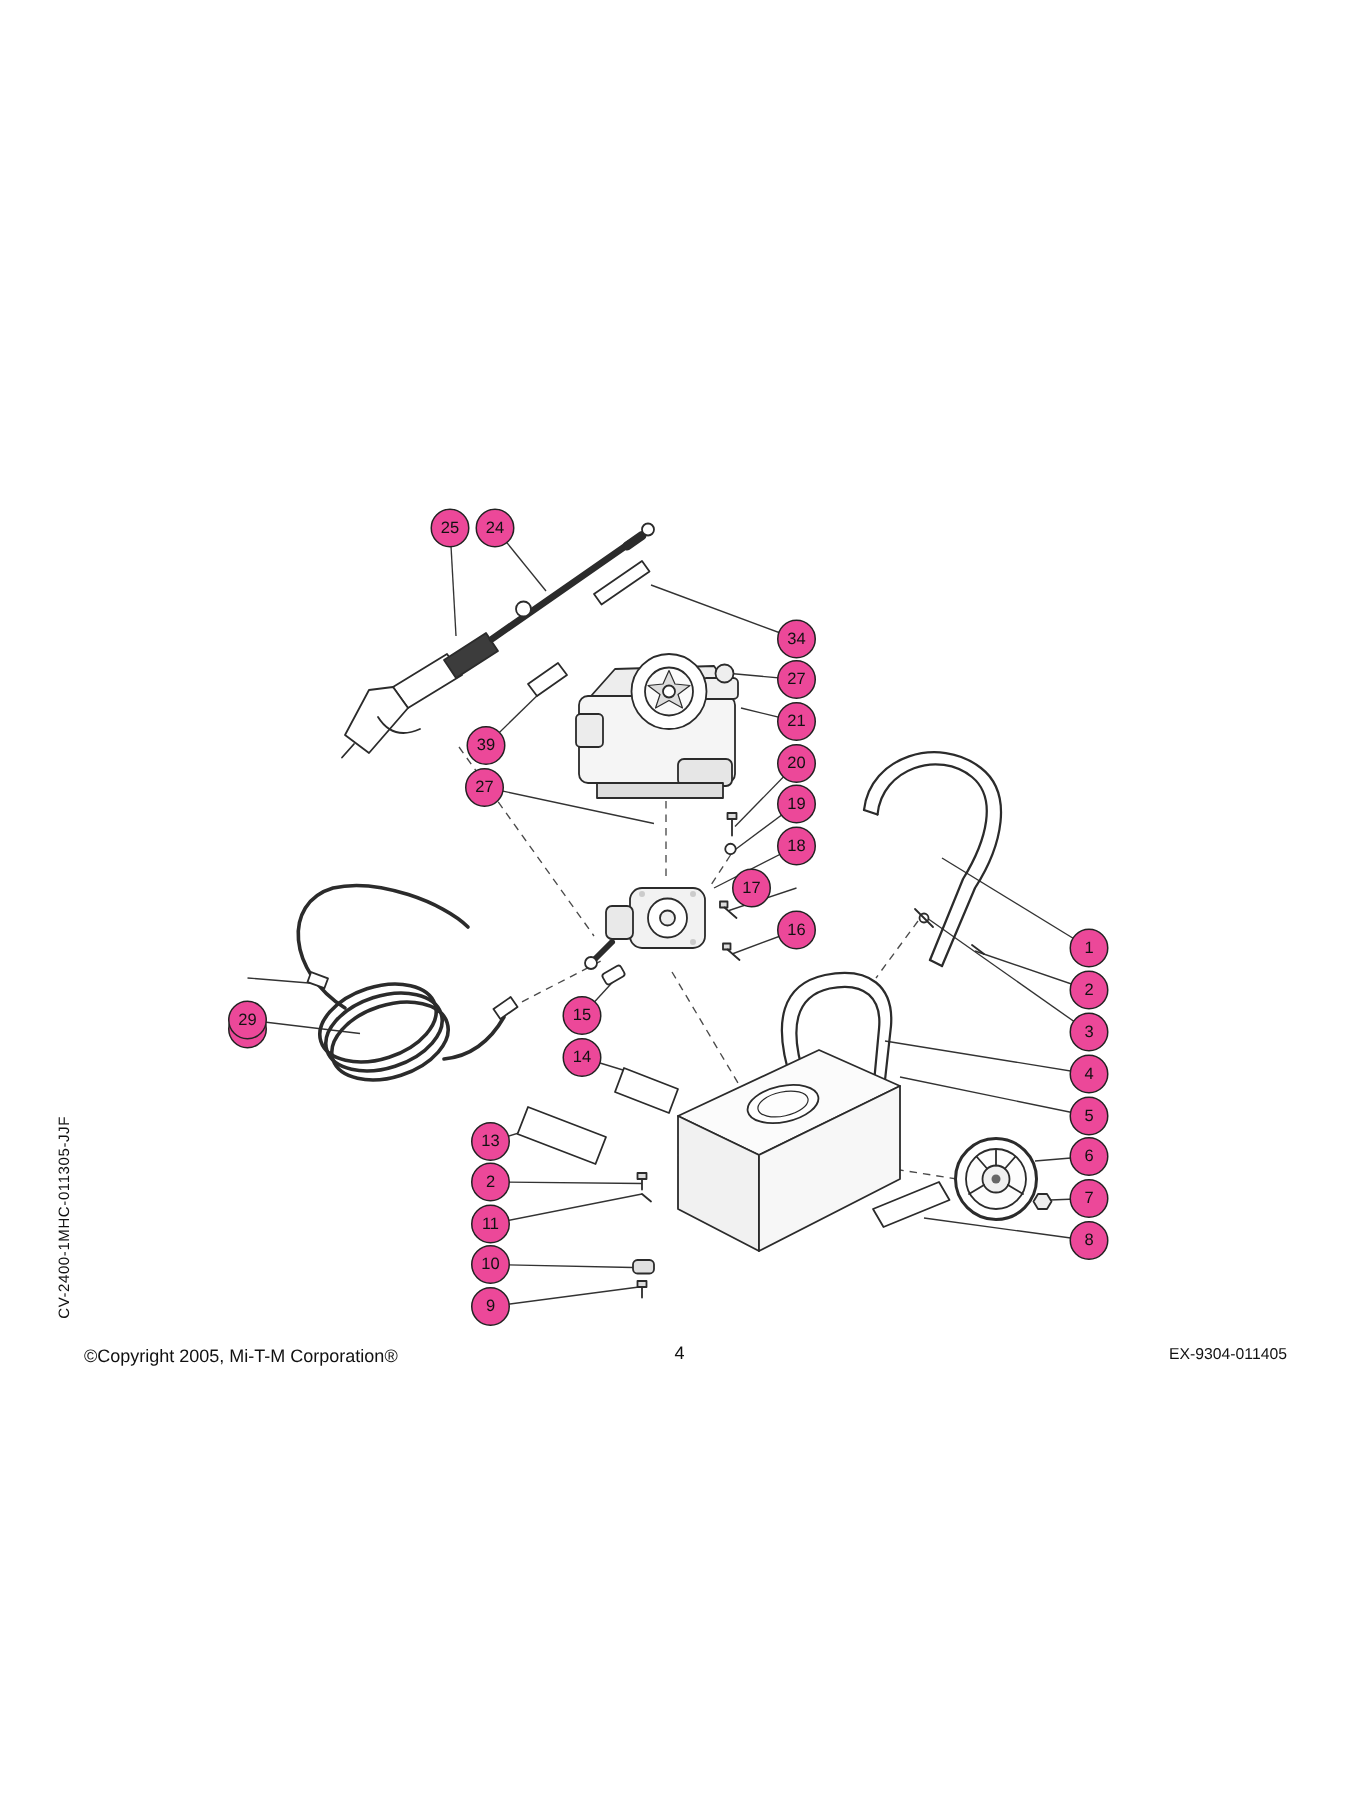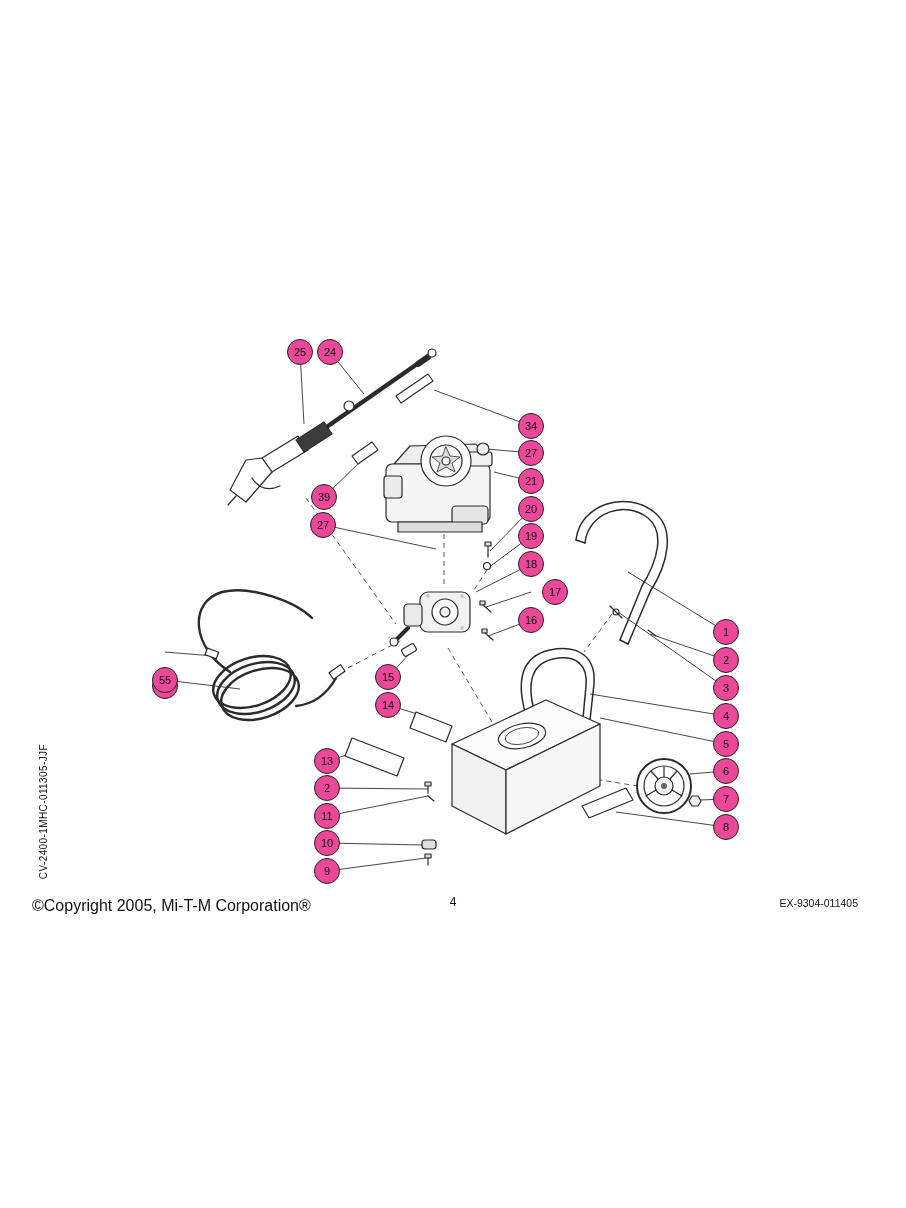--- a/index.html
+++ b/index.html
@@ -16,21 +16,21 @@
     position:absolute;width:26px;height:26px;box-sizing:border-box;
     border:1.3px solid #222;border-radius:50%;background:#ec4899;
     display:flex;align-items:center;justify-content:center;
     font-size:11px;line-height:1;z-index:3;
   }
   .side-label{
     position:absolute;left:38px;top:744px;
     writing-mode:vertical-rl;transform:rotate(180deg);
     font-size:10px;letter-spacing:.4px;white-space:nowrap;z-index:4;
   }
-  .footer-left{position:absolute;left:32px;top:897px;font-size:16px;z-index:4;}
+  .footer-left{position:absolute;left:56px;top:897px;font-size:12px;z-index:4;}
   .footer-center{position:absolute;left:0;width:100%;text-align:center;top:895px;font-size:12px;z-index:2;}
   .footer-right{position:absolute;right:48px;top:897px;font-size:10.5px;z-index:4;}
 </style>
 </head>
 <body>
 
 <div class="page">
 
 
   <svg class="svg-layer" width="906" height="1208" viewBox="0 0 906 1208">
@@ -209,33 +209,33 @@
   <div class="balloon" style="left:713px;top:786px">7</div>
   <div class="balloon" style="left:713px;top:814px">8</div>
   <div class="balloon" style="left:314px;top:858px">9</div>
   <div class="balloon" style="left:314px;top:830px">10</div>
   <div class="balloon" style="left:314px;top:803px">11</div>
   <div class="balloon" style="left:314px;top:775px">2</div>
   <div class="balloon" style="left:314px;top:748px">13</div>
   <div class="balloon" style="left:375px;top:692px">14</div>
   <div class="balloon" style="left:375px;top:664px">15</div>
   <div class="balloon" style="left:518px;top:607px">16</div>
-  <div class="balloon" style="left:542px;top:579px">17</div>
+  <div class="balloon" style="left:488px;top:579px">17</div>
   <div class="balloon" style="left:518px;top:551px">18</div>
   <div class="balloon" style="left:518px;top:523px">19</div>
   <div class="balloon" style="left:518px;top:496px">20</div>
   <div class="balloon" style="left:518px;top:468px">21</div>
   <div class="balloon" style="left:518px;top:440px">27</div>
   <div class="balloon" style="left:518px;top:413px">34</div>
   <div class="balloon" style="left:317px;top:339px">24</div>
   <div class="balloon" style="left:287px;top:339px">25</div>
   <div class="balloon" style="left:311px;top:484px">39</div>
   <div class="balloon" style="left:310px;top:512px">27</div>
   <div class="balloon" style="left:152px;top:673px">28</div>
-  <div class="balloon" style="left:152px;top:667px">55</div>
+  <div class="balloon" style="left:152px;top:667px">29</div>
 
   <div class="side-label">CV-2400-1MHC-011305-JJF</div>
 
   <div class="footer-left">©Copyright 2005, Mi-T-M Corporation®</div>
   <div class="footer-center">4</div>
   <div class="footer-right">EX-9304-011405</div>
 
 </div>
 
 </body></html>

